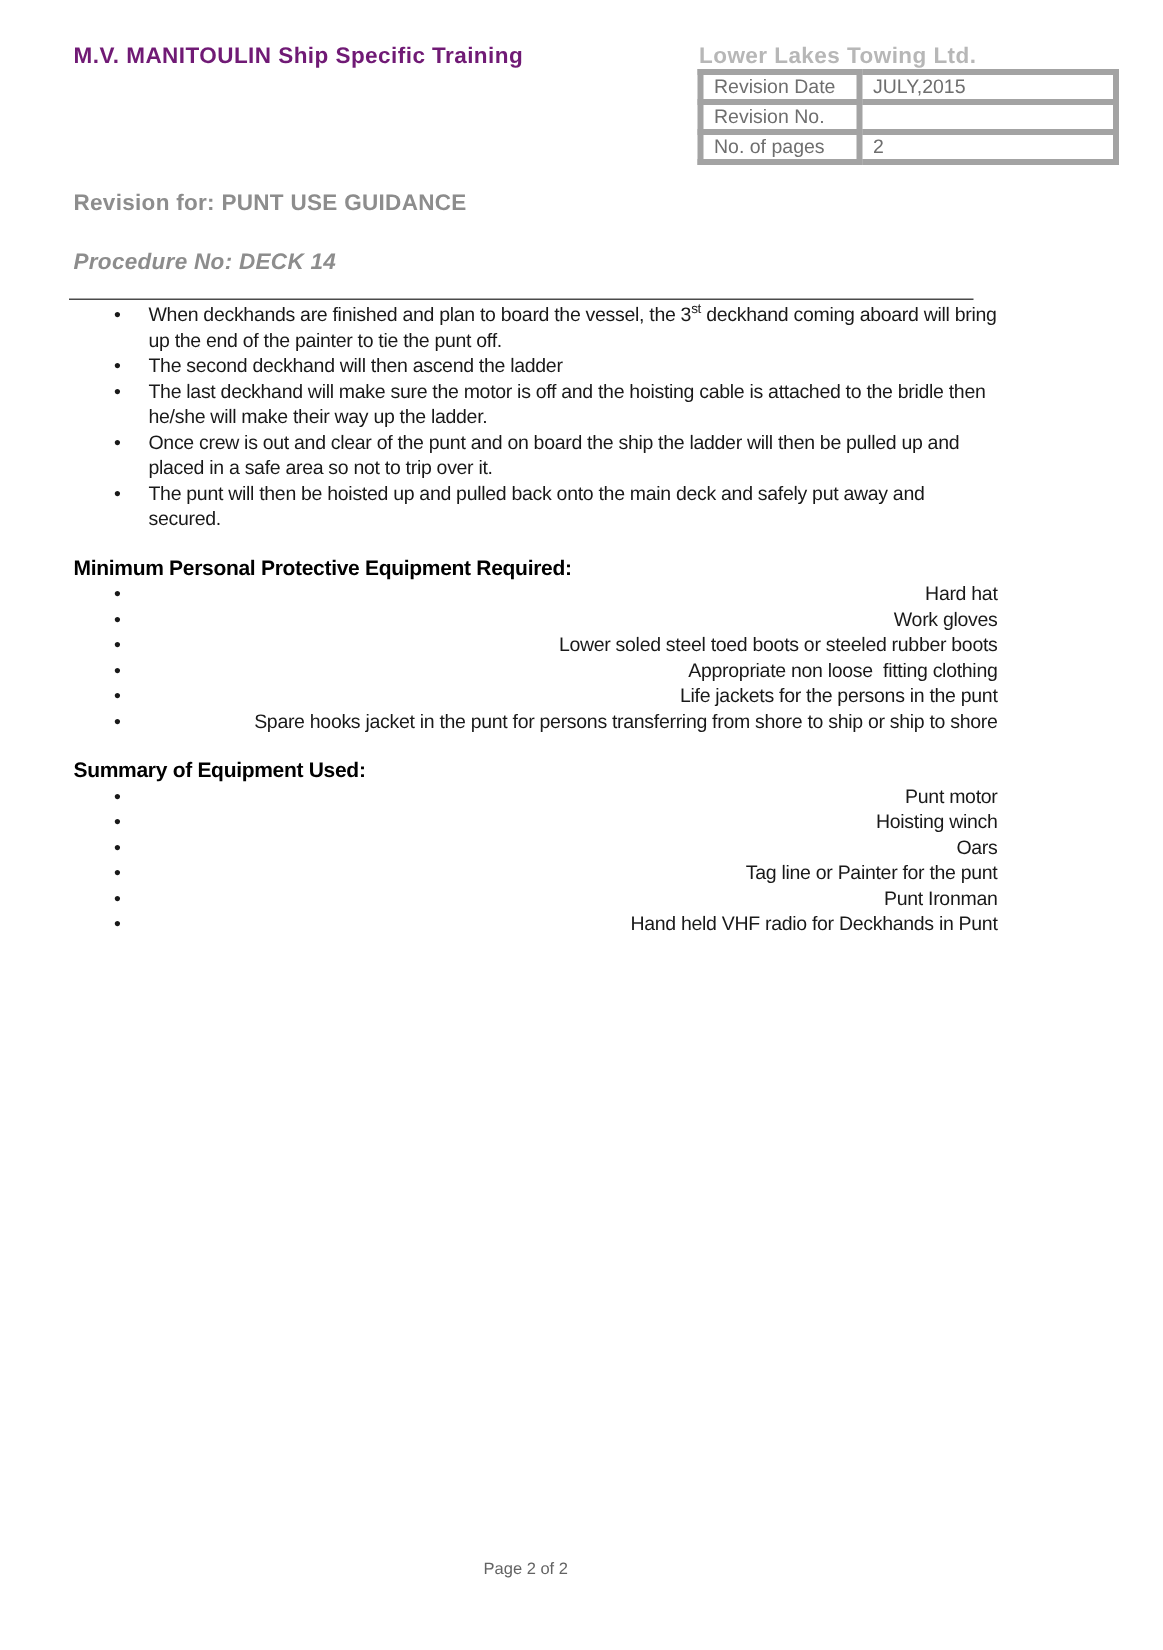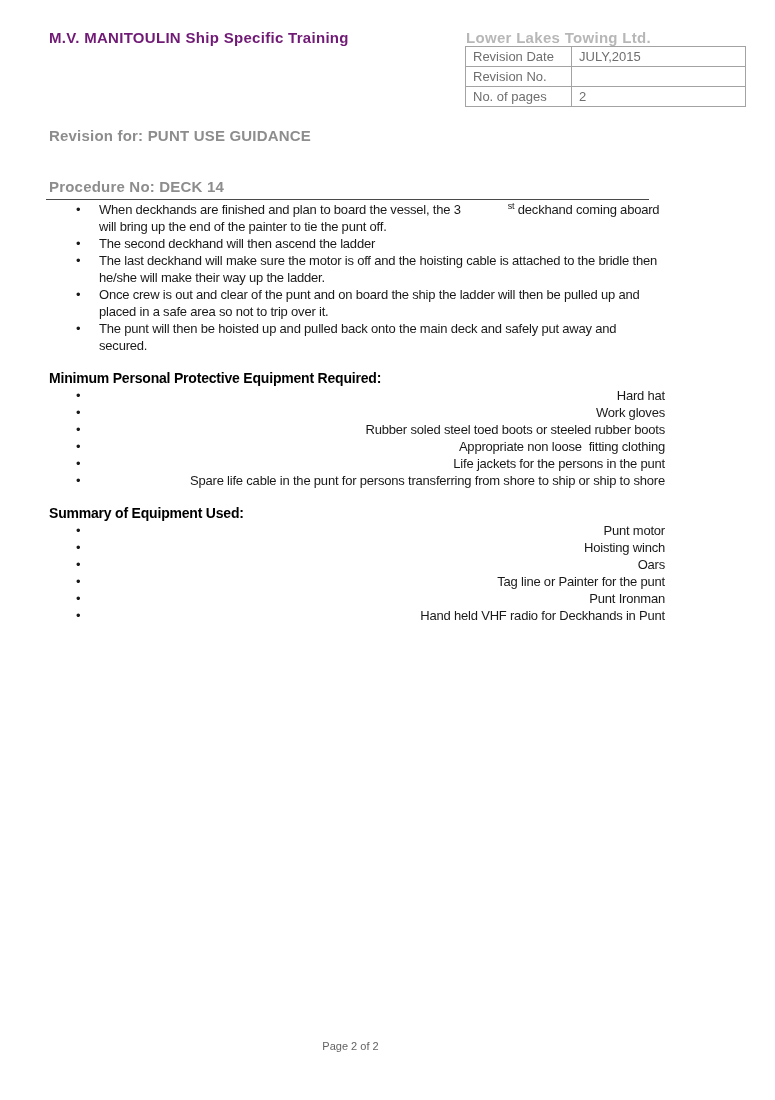--- a/index.html
+++ b/index.html
@@ -28,21 +28,21 @@
 
   .info-table {
     position: absolute;
     left: 465px;
     top: 46px;
     width: 281px;
     border-collapse: collapse;
     table-layout: fixed;
   }
   .info-table td {
-    border: 1px solid #a3a3a3;
+    border: 4px solid #a3a3a3;
     height: 20px;
     font-size: 13px;
     color: #6e6e6e;
     padding: 0 4px 1px 7px;
     vertical-align: middle;
     white-space: pre;
     overflow: hidden;
   }
   .info-table td.lbl { width: 106px; }
 
@@ -50,21 +50,21 @@
   .proc-line {
     position: absolute;
     left: 49px;
     font-size: 15px;
     font-weight: 700;
     letter-spacing: 0.2px;
     color: #8d8d8d;
     white-space: pre;
   }
   .proc-for { top: 127px; }
-  .proc-no  { top: 178px; }
+  .proc-no  { top: 166px; font-style: italic; }
 
   .rule {
     position: absolute;
     left: 46px;
     top: 199px;
     width: 603px;
     height: 0;
     border-top: 1px solid #4a4a4a;
   }
 
@@ -96,21 +96,21 @@
   .section-heading {
     margin-top: 16px;
     font-size: 14px;
     font-weight: 700;
     letter-spacing: -0.2px;
     color: #000000;
     line-height: 17px;
     white-space: pre;
   }
 
-  sup { font-size: 9px; line-height: 0; vertical-align: super; margin-left: 47px; }
+  sup { font-size: 9px; line-height: 0; vertical-align: super; }
 
   
   .footer {
     position: absolute;
     left: 46px;
     top: 1040px;
     width: 609px;
     text-align: center;
     font-size: 11px;
     color: #636363;
@@ -157,24 +157,24 @@
       <li>The last deckhand will make sure the motor is off and the hoisting cable is attached to the bridle then he/she will make their way up the ladder.</li>
       <li>Once crew is out and clear of the punt and on board the ship the ladder will then be pulled up and placed in a safe area so not to trip over it.</li>
       <li>The punt will then be hoisted up and pulled back onto the main deck and safely put away and secured.</li>
     </ul>
 
     <div class="section-heading">Minimum Personal Protective Equipment Required:</div>
 
     <ul class="blist single">
       <li>Hard hat</li>
       <li>Work gloves</li>
-      <li>Rubber soled steel toed boots or steeled rubber boots</li>
+      <li>Lower soled steel toed boots or steeled rubber boots</li>
       <li>Appropriate non loose  fitting clothing</li>
       <li>Life jackets for the persons in the punt</li>
-      <li>Spare life cable in the punt for persons transferring from shore to ship or ship to shore</li>
+      <li>Spare hooks jacket in the punt for persons transferring from shore to ship or ship to shore</li>
     </ul>
 
     <div class="section-heading">Summary of Equipment Used:</div>
 
     <ul class="blist single">
       <li>Punt motor</li>
       <li>Hoisting winch</li>
       <li>Oars</li>
       <li>Tag line or Painter for the punt</li>
       <li>Punt Ironman</li>

